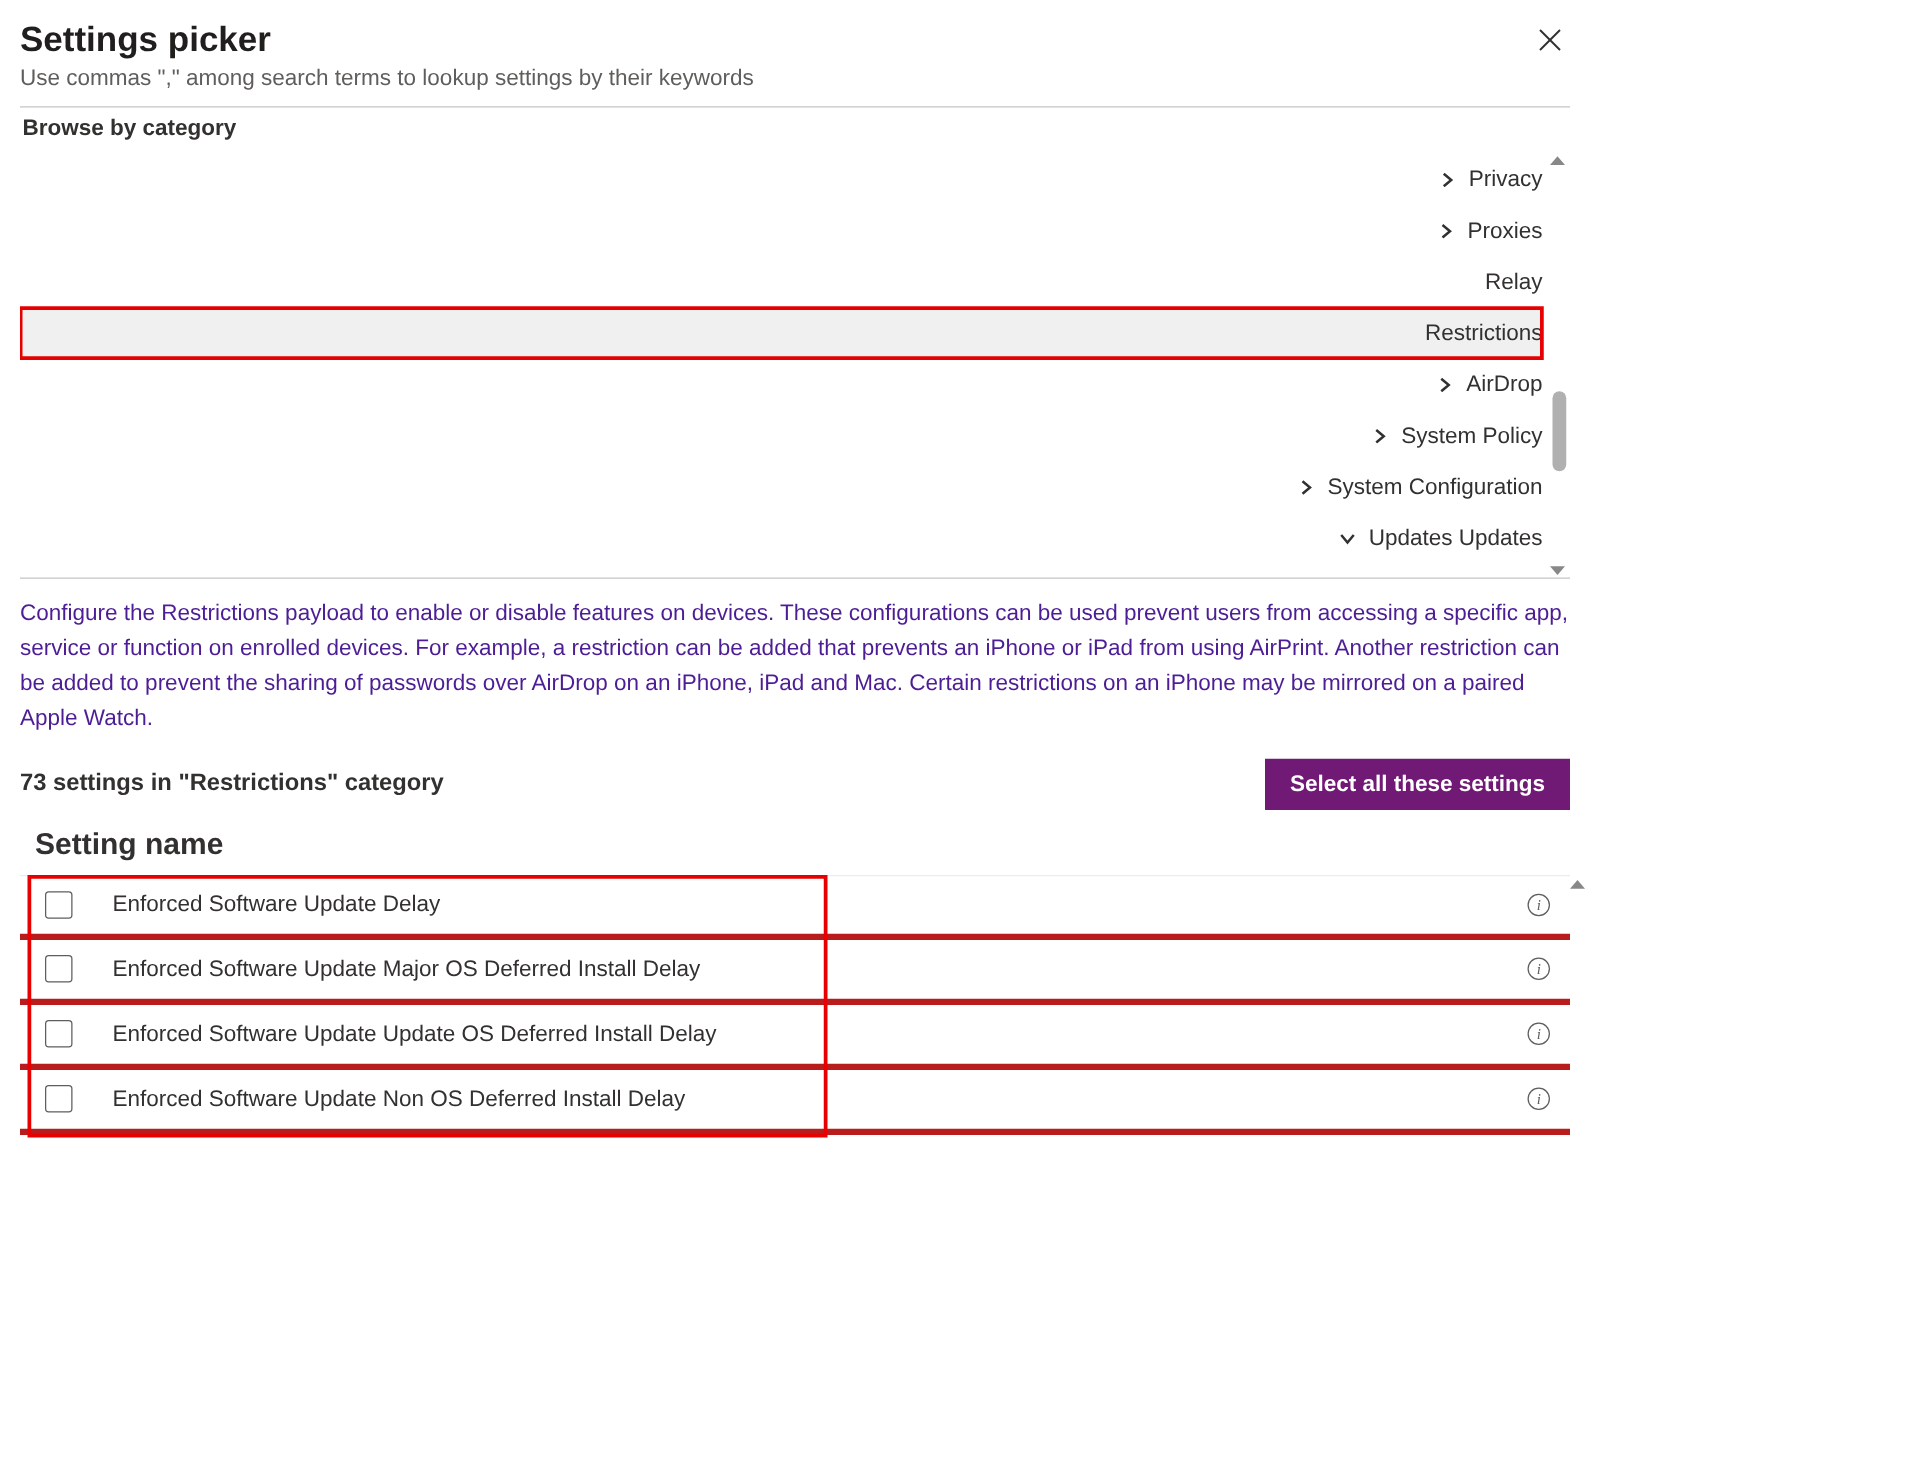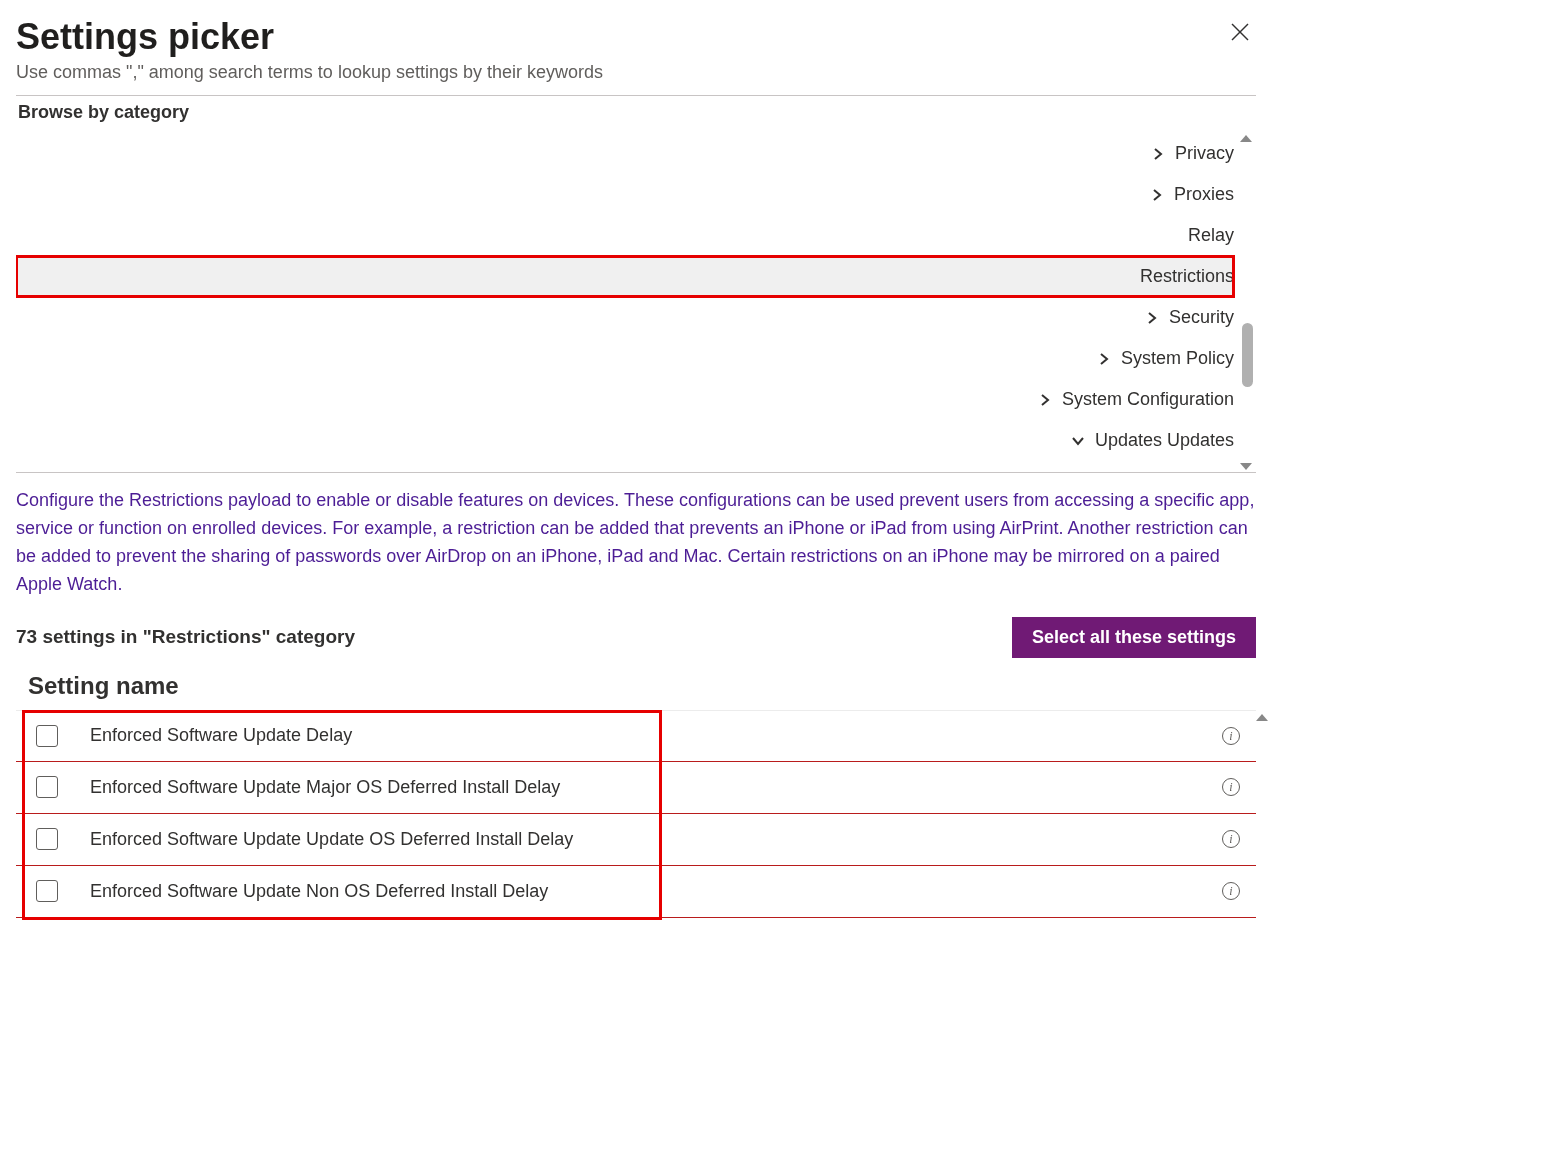--- a/index.html
+++ b/index.html
@@ -4,21 +4,21 @@
 <style>
 * { margin: 0; padding: 0; box-sizing: border-box; }
 body {
   font-family: "Segoe UI", -apple-system, BlinkMacSystemFont, sans-serif;
   background: #fff;
   color: #323130;
   padding: 16px;
 }
 .panel { max-width: 1240px; }
 .header-row { display: flex; justify-content: space-between; align-items: flex-start; }
-.title { font-size: 36px; font-weight: 600; color: #201f1e; margin-bottom: 4px; }
+.title { font-size: 28px; font-weight: 600; color: #201f1e; margin-bottom: 4px; }
 .subtitle { font-size: 18px; color: #605e5c; margin-bottom: 12px; }
 .close-btn { background: none; border: none; cursor: pointer; padding: 6px; line-height: 0; }
 .close-btn svg { width: 20px; height: 20px; stroke: #323130; stroke-width: 1.5; }
 .search-divider { height: 0; border-bottom: 1px solid #c8c4c4; margin-bottom: 6px; }
 .browse-title { font-size: 18px; font-weight: 700; margin-left: 2px; margin-bottom: 10px; }
 .category-list { position: relative; height: 340px; overflow: hidden; border-bottom: 1px solid #c8c4c4; margin-bottom: 14px; }
 .category-list-inner { position: absolute; left: 0; right: 22px; top: 0; }
 .cat-item {
   display: flex; align-items: center; height: 41px;
   padding-left: 10px; font-size: 18px; color: #323130; cursor: pointer; justify-content: flex-end;
@@ -42,21 +42,21 @@
   font-size: 18px; font-weight: 600; padding: 10px 20px; cursor: pointer;
 }
 .col-header { font-size: 24px; font-weight: 600; padding-left: 12px; margin-bottom: 10px; }
 .settings-table { position: relative; }
 .highlight-box {
   position: absolute; left: 6px; top: 0; width: 640px; height: 210px;
   border: 3px solid #e60000; pointer-events: none; z-index: 5;
 }
 .setting-row {
   display: flex; align-items: center; height: 52px;
-  border-bottom: 1px solid #b91c1c; padding: 0 16px 0 20px; justify-content: space-between;
+  border-bottom: 5px solid #b91c1c; padding: 0 16px 0 20px; justify-content: space-between;
 }
 .setting-row:first-child { border-top: 1px solid #ececec; }
 .chk {
   width: 22px; height: 22px; border: 1.5px solid #605e5c; border-radius: 3px;
   background: #fff; margin-right: 32px; cursor: pointer; flex-shrink: 0;
 }
 .setting-name { font-size: 18px; color: #323130; flex: 1; }
 .info-icon { width: 18px; height: 18px; border: 1.5px solid #605e5c; border-radius: 50%; display: inline-flex; align-items: center; justify-content: center; font-size: 12px; font-style: italic; font-family: Georgia, serif; color: #605e5c; cursor: pointer; line-height: 1; }
 .settings-scroll-col { position: absolute; right: -14px; top: 4px; bottom: 0; width: 16px; }
 .settings-scroll-arrow-up { width: 0; height: 0; border-left: 6px solid transparent; border-right: 6px solid transparent; border-bottom: 7px solid #888; cursor: pointer; margin-left: 2px; }
@@ -118,21 +118,21 @@
             </svg>
           </span>
           <span class="cat-label">Restrictions</span>
         </div>
         <div class="cat-item">
           <span class="chevron">
             <svg viewBox="0 0 12 12">
               <polyline points="3,1 9,6 3,11"></polyline>
             </svg>
           </span>
-          <span class="cat-label">Security</span>
+          <span class="cat-label">AirDrop</span>
         </div>
         <div class="cat-item">
           <span class="chevron">
             <svg viewBox="0 0 12 12">
               <polyline points="3,1 9,6 3,11"></polyline>
             </svg>
           </span>
           <span class="cat-label">System Policy</span>
         </div>
         <div class="cat-item">

